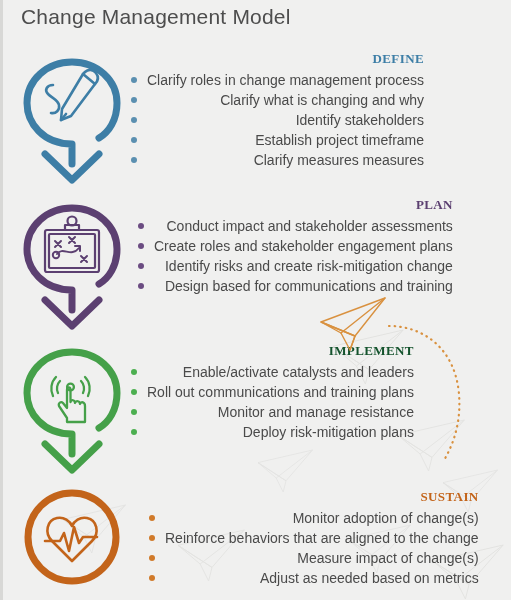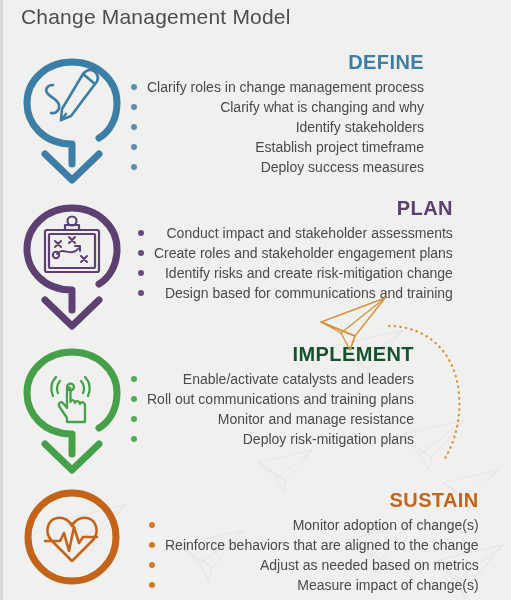--- a/index.html
+++ b/index.html
@@ -47,25 +47,26 @@
   }
   .stage-icon {
     position: absolute;
     left: 0;
     top: 0;
   }
   .stage-text {
     position: absolute;
   }
   .stage-head {
-    font-size: 20px;
+    font-size: 13px;
     font-weight: 700;
     letter-spacing: 0.4px;
     margin: 0 0 7px 0;
     line-height: 1;
+    font-family: Liberation Serif, serif;
   }
   .bullets {
     list-style: none;
     margin: 0;
     padding: 0;
   }
   .bullets li {
     position: relative;
     padding-left: 16px;
     margin-bottom: 4px;
@@ -155,21 +156,21 @@
       </g>
     </svg>
   </div>
   <div class="stage-text" style="left:128px; top:52px;">
     <div class="stage-head" style="color:#3d7ea6;">DEFINE</div>
     <ul class="bullets">
       <li><span class="dot" style="background:#5b8fb0;"></span><span>Clarify roles in change management process</span></li>
       <li><span class="dot" style="background:#5b8fb0;"></span><span>Clarify what is changing and why</span></li>
       <li><span class="dot" style="background:#5b8fb0;"></span><span>Identify stakeholders</span></li>
       <li><span class="dot" style="background:#5b8fb0;"></span><span>Establish project timeframe</span></li>
-      <li><span class="dot" style="background:#5b8fb0;"></span><span>Deploy success measures</span></li>
+      <li><span class="dot" style="background:#5b8fb0;"></span><span>Clarify measures measures</span></li>
     </ul>
   </div>
 
   <div class="stage" style="left:14px; top:196px; width:110px; height:140px;">
     <svg class="stage-icon" width="110" height="140" viewBox="0 0 110 140">
       <path d="M55 114 L55 94 C26 94 10 73 10 53 C10 30 30 12 55 12 C80 12 100 30 100 53 C100 70 92 82 82 88" fill="none" stroke="#5c4071" stroke-width="7" stroke-linecap="round" stroke-linejoin="round"></path>
       <path d="M28 104 L55 130 L82 104" fill="none" stroke="#5c4071" stroke-width="7" stroke-linecap="round" stroke-linejoin="round"></path>
       <g stroke="#5c4071" fill="none" stroke-width="2.2" stroke-linejoin="round" stroke-linecap="round">
         <rect x="28" y="34" width="54" height="42" rx="2"></rect>
         <rect x="32" y="38" width="46" height="34" rx="1"></rect>
@@ -228,22 +229,22 @@
         <path d="M55 76 L35 56 C27 48 30 35 40 33 C47 31.5 53 36 55 41 C57 36 63 31.5 70 33 C80 35 83 48 75 56 Z"></path>
         <path d="M28 56 L43 56 L47 48 L52 66 L57 42 L62 58 L66 52 L80 52" stroke-width="2.6"></path>
       </g>
     </svg>
   </div>
   <div class="stage-text" style="left:146px; top:490px;">
     <div class="stage-head" style="color:#c3641a;">SUSTAIN</div>
     <ul class="bullets">
       <li><span class="dot" style="background:#d07a2a;"></span><span>Monitor adoption of change(s)</span></li>
       <li><span class="dot" style="background:#d07a2a;"></span><span>Reinforce behaviors that are aligned to the change</span></li>
+      <li><span class="dot" style="background:#d07a2a;"></span><span>Measure impact of change(s)</span></li>
       <li><span class="dot" style="background:#d07a2a;"></span><span>Adjust as needed based on metrics</span></li>
-      <li><span class="dot" style="background:#d07a2a;"></span><span>Measure impact of change(s)</span></li>
     </ul>
   </div>
 
   <svg id="plane" style="left:300px; top:290px;" width="200" height="200" viewBox="0 0 200 200">
     <g fill="none" stroke="#d9913f" stroke-width="1.4" stroke-linejoin="round" stroke-linecap="round">
       <path d="M18 32 L82 8 L52 46 Z"></path>
       <path d="M18 32 L52 46 L47 60 L38 43 Z"></path>
       <path d="M82 8 L38 43"></path>
       <path d="M52 46 L47 60"></path>
     </g>

